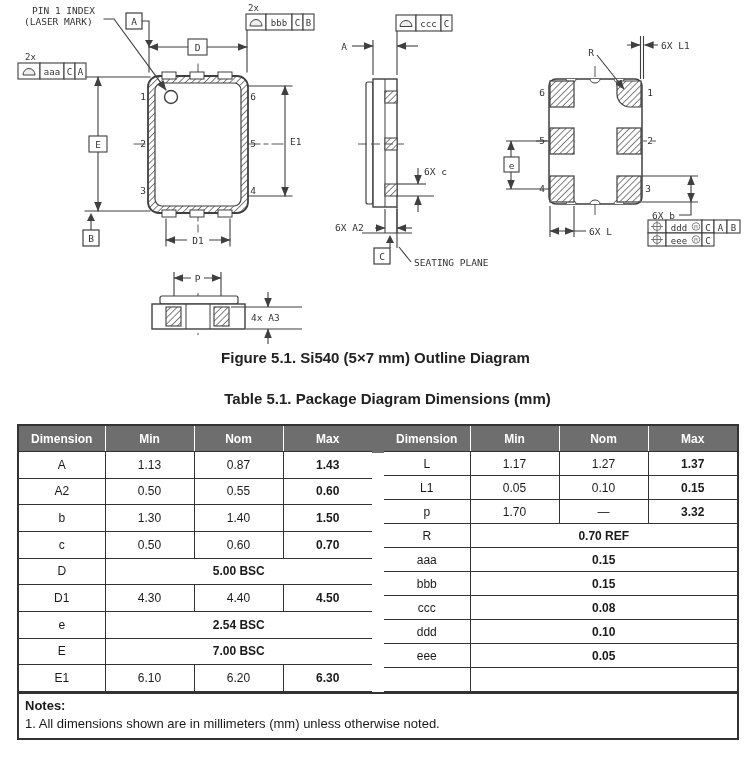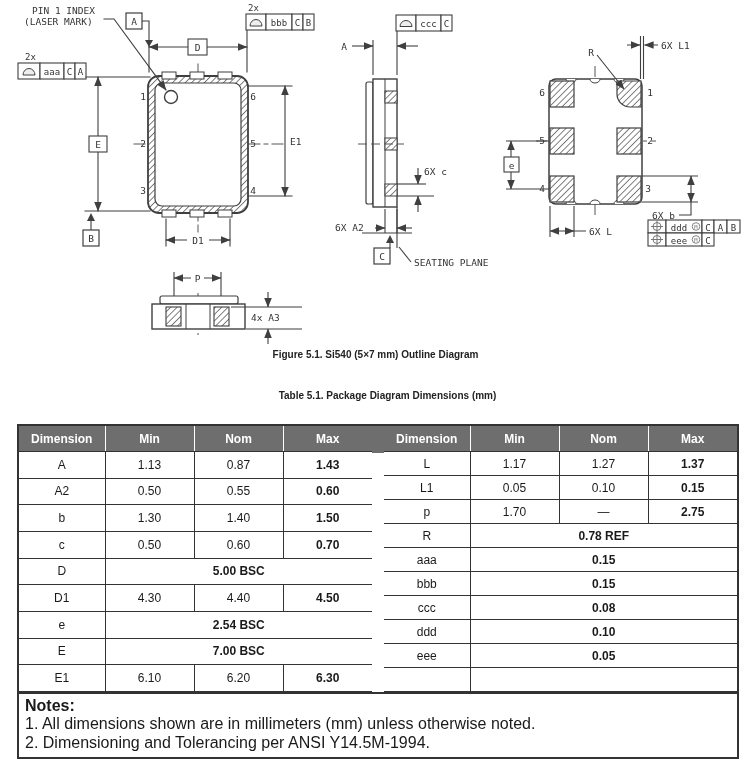--- a/index.html
+++ b/index.html
@@ -2,40 +2,40 @@
 <html><head>
 <meta charset="utf-8">
 <style>
   html,body{margin:0;padding:0;background:#fff;}
   .page{position:relative;width:751px;height:769px;background:#ffffff;
         font-family:"Liberation Sans", sans-serif;color:#1a1a1a;overflow:hidden;border-radius:31px;}
   svg{display:block;}
   .ctxt{font-family:"DejaVu Sans Mono", monospace;font-size:9.5px;fill:#333;}
   .ctxt-sm{font-family:"DejaVu Sans Mono", monospace;font-size:9px;fill:#333;}
   .caption{position:absolute;left:0;width:751px;text-align:center;
-           font-size:10px;font-weight:bold;color:#222;}
+           font-size:15px;font-weight:bold;color:#222;}
   .fig-cap{top:349px;}
   .tbl-cap{top:390px;padding-left:12px;}
   .tablewrap{position:absolute;left:17px;top:424px;width:722px;
              border:2px solid #333;box-sizing:border-box;background:#fff;}
   .tables{display:flex;flex-direction:row;align-items:stretch;}
   table.dimtable{border-collapse:collapse;table-layout:fixed;background:#fff;padding-left:19px;}
   table.left-table{width:352px;}
   table.right-table{width:353px;}
   .gap{width:13px;background:#fff;}
   .gap-hdr{height:27px;background:#6e6e6e;}
   table.dimtable th{background:#6e6e6e;color:#fff;font-weight:bold;font-size:12px;
       height:25px;border-left:1px solid #fff;border-bottom:1px solid #333;padding:0;}
   table.dimtable th:first-child{border-left:none;}
   table.dimtable td{border:1px solid #333;text-align:center;font-size:12px;
       height:23px;padding:0;}
   table.dimtable tr td:first-child{border-left:none;}
   table.dimtable tr td:last-child{border-right:none;font-weight:bold;}
   col.c-dim{width:86px;} col.c-val{width:89px;}
-  .notes{border-top:2px solid #333;padding:3px 8px 5px 6px;font-size:16px;}
+  .notes{border-top:2px solid #333;padding:3px 8px 5px 6px;font-size:13px;}
   .notes-title{font-weight:bold;line-height:17px;}
   .note-item{line-height:19px;}
 </style>
 </head>
 <body>
 
 <div class="page">
 
   <svg width="751" height="348" viewBox="0 0 751 348">
     <defs>
@@ -418,25 +418,25 @@
             <tr>
               <td>L1</td>
               <td>0.05</td>
               <td>0.10</td>
               <td>0.15</td>
             </tr>
             <tr>
               <td>p</td>
               <td>1.70</td>
               <td>—</td>
-              <td>2.75</td>
+              <td>3.32</td>
             </tr>
             <tr>
               <td>R</td>
-              <td colspan="3">0.78 REF</td>
+              <td colspan="3">0.70 REF</td>
             </tr>
             <tr>
               <td>aaa</td>
               <td colspan="3">0.15</td>
             </tr>
             <tr>
               <td>bbb</td>
               <td colspan="3">0.15</td>
             </tr>
             <tr>
@@ -454,17 +454,16 @@
             <tr>
               <td></td>
               <td colspan="3"></td>
             </tr>
           </tbody>
       </table>
     </div>
     <div class="notes">
       <div class="notes-title">Notes:</div>
       <div class="note-item">1. All dimensions shown are in millimeters (mm) unless otherwise noted.</div>
-      <div class="note-item">2. Dimensioning and Tolerancing per ANSI Y14.5M-1994.</div>
     </div>
   </div>
 
 </div>
 
 </body></html>

